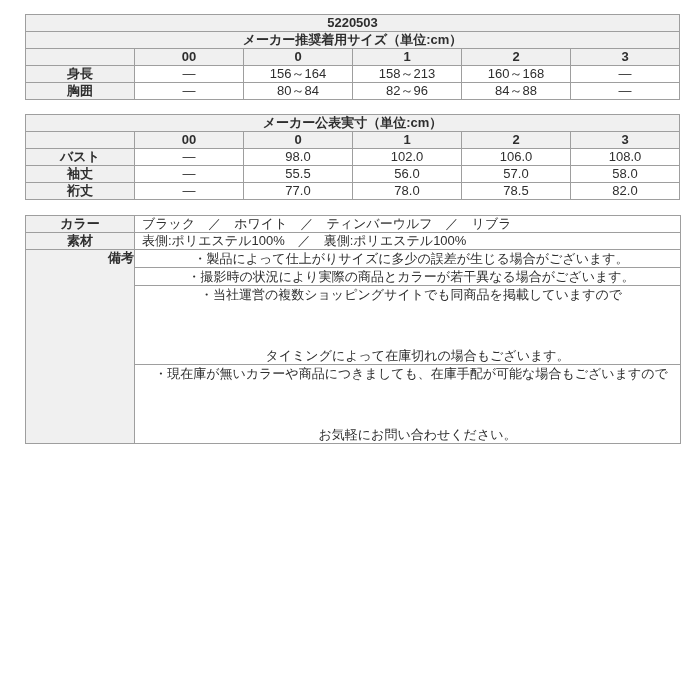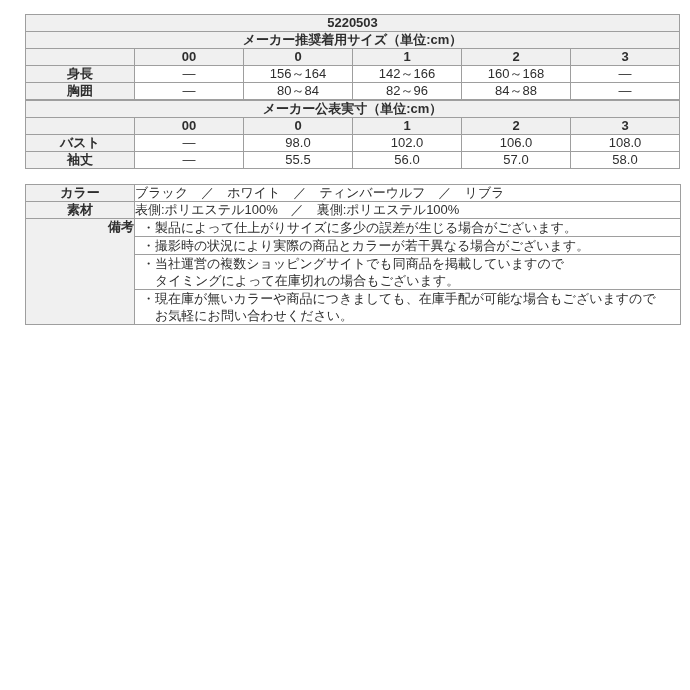--- a/index.html
+++ b/index.html
@@ -31,32 +31,33 @@
     text-align: center;
     background: #ffffff;
     color: #2e2e2e;
     overflow: hidden;
     white-space: nowrap;
   }
   td.hdr {
     background: #f0f0f0;
     font-weight: bold;
   }
-  .t2 { }
+  .t2 { margin-top: 14px; }
   .t3 { margin-top: 15px; border-radius: 15px; }
   .t3 td.val {
     text-align: left;
+    padding-left: 7px;
   }
   .t3 td.note {
-    text-align: left;
+    text-align: center;
     vertical-align: top;
     padding-left: 7px;
   }
   .t3 td.note .ln { line-height: 17px; height: 17px; }
-  .t3 td.note .ln2 { padding-left: 13px; }
+  .t3 td.note .ln2 { padding-left: 13px; margin-top: 44px; }
   .t3 td.lbl { vertical-align: top; text-align: right; }
   .t3 td.note2 { height: 33px; }
 </style>
 </head>
 <body>
 
 <div class="wrap">
 
   <table class="t1">
     <tbody>
@@ -71,21 +72,21 @@
       <td class="hdr">00</td>
       <td class="hdr">0</td>
       <td class="hdr">1</td>
       <td class="hdr">2</td>
       <td class="hdr">3</td>
     </tr>
     <tr>
       <td class="hdr">身長</td>
       <td>―</td>
       <td>156～164</td>
-      <td>142～166</td>
+      <td>158～213</td>
       <td>160～168</td>
       <td>―</td>
     </tr>
     <tr>
       <td class="hdr">胸囲</td>
       <td>―</td>
       <td>80～84</td>
       <td>82～96</td>
       <td>84～88</td>
       <td>―</td>
@@ -114,20 +115,28 @@
       <td>106.0</td>
       <td>108.0</td>
     </tr>
     <tr>
       <td class="hdr">袖丈</td>
       <td>―</td>
       <td>55.5</td>
       <td>56.0</td>
       <td>57.0</td>
       <td>58.0</td>
+    </tr>
+    <tr>
+      <td class="hdr">裄丈</td>
+      <td>―</td>
+      <td>77.0</td>
+      <td>78.0</td>
+      <td>78.5</td>
+      <td>82.0</td>
     </tr>
   </tbody>
     </table>
 
   <table class="t3">
     <colgroup>
         <col style="width:109px">
         <col style="width:546px">
       </colgroup>
     <tbody>

